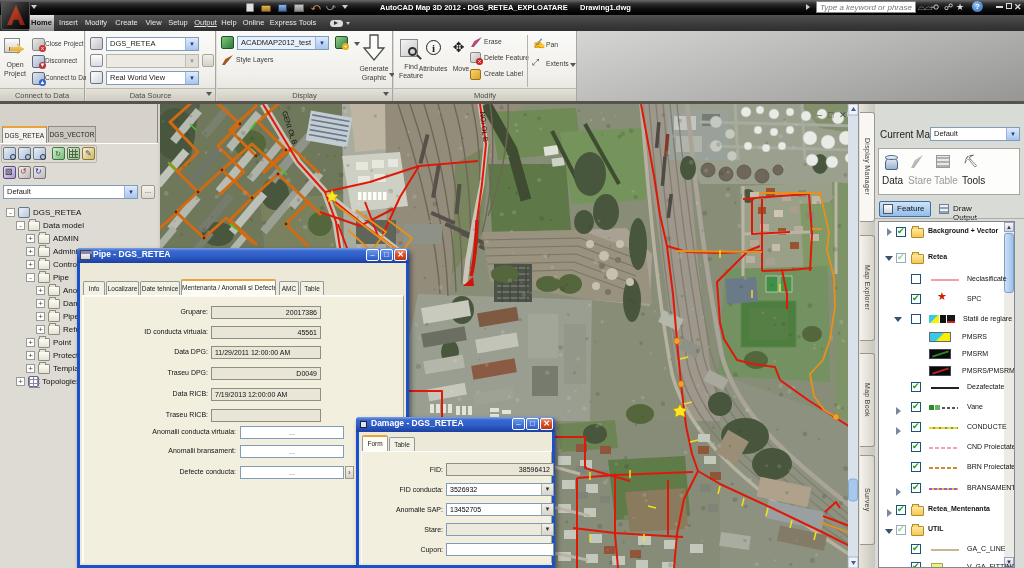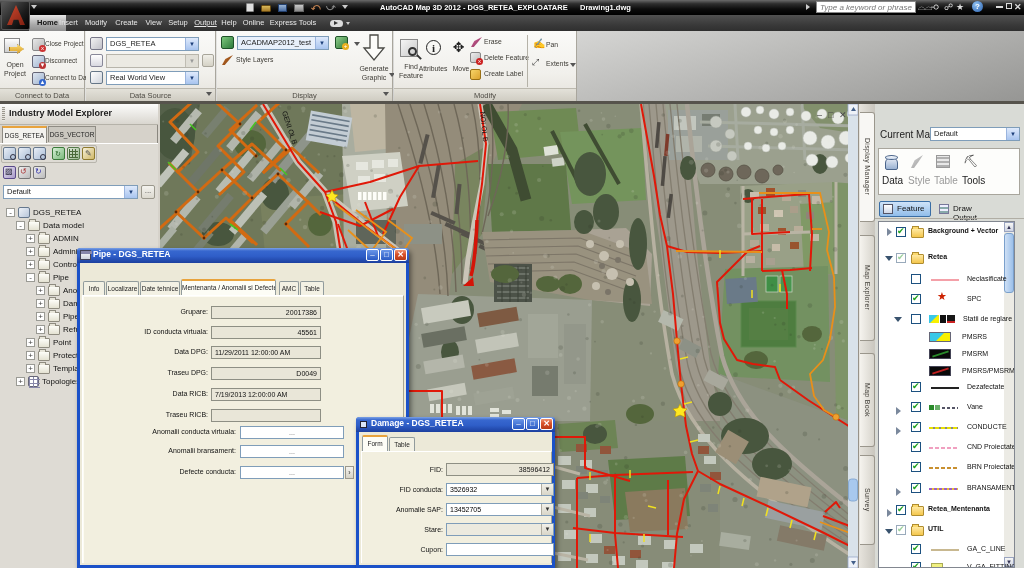--- a/index.html
+++ b/index.html
@@ -126,21 +126,21 @@
     <div style="position:absolute; left:246px; top:3px; width:8px; height:9px; background:#e0e0e0; border:1px solid #888; border-radius:1px;"></div>
     <div style="position:absolute; left:261px; top:5px; width:10px; height:7px; background:linear-gradient(180deg,#d8b85a,#a87c28); border:1px solid #6a4c12; border-radius:1px;"></div>
     <div style="position:absolute; left:278px; top:4px; width:9px; height:8px; background:linear-gradient(180deg,#9ab4d4,#4a6ea4); border:1px solid #23406e;"></div>
     <div style="position:absolute; left:294px; top:4px; width:10px; height:8px; background:linear-gradient(180deg,#c9c9c9,#8a8a8a); border:1px solid #666;"></div>
     <div style="position:absolute; left:311px; top:2px; color:#c08050; font-size:9px; font-weight:bold;">⤺</div>
     <div style="position:absolute; left:326px; top:2px; color:#888; font-size:9px; font-weight:bold;">⤻</div>
     <div style="position:absolute; left:342px; top:5px; width:0; height:0; border-top:4px solid #ccc; border-left:3px solid transparent; border-right:3px solid transparent;"></div>
   </div>
 
   <div id="menubar" class="abs">
-    <div class="mtab active" style="left:29px; width:37px;">Home</div>
+    <div class="mtab active" style="left:29px; width:25px;">Home</div>
     <div class="mtab" style="left:56px; width:25px;">Insert</div>
     <div class="mtab" style="left:82px; width:28px;">Modify</div>
     <div class="mtab" style="left:111px; width:31px;">Create</div>
     <div class="mtab" style="left:143px; width:21px;">View</div>
     <div class="mtab" style="left:166px; width:24px;">Setup</div>
     <div class="mtab" style="left:192px; width:27px;text-decoration:underline;">Output</div>
     <div class="mtab" style="left:219px; width:20px;">Help</div>
     <div class="mtab" style="left:241px; width:25px;">Online</div>
     <div class="mtab" style="left:267px; width:52px;">Express Tools</div>
     <div style="position:absolute; left:330px; top:5px; width:13px; height:7px; background:#ddd; border-radius:3.5px;">
@@ -1264,24 +1264,20 @@
     <rect x="688" y="0" width="10" height="464" fill="#d9e2ea"></rect>
     <rect x="688" y="0" width="10" height="11" fill="#eef2f8" stroke="#98a8c8" stroke-width="0.8"></rect>
     <path d="M691,7 l2.5,-4 2.5,4 z" fill="#44608a"></path>
     <rect x="688" y="453" width="10" height="11" fill="#eef2f8" stroke="#98a8c8" stroke-width="0.8"></rect>
     <path d="M691,457 l2.5,4 2.5,-4 z" fill="#44608a"></path>
     <rect x="688.5" y="375" width="9" height="22" rx="3" fill="#a8c8ee" stroke="#7aa0cc" stroke-width="0.8"></rect>
   </svg>
   </div>
 
   <div id="leftpanel" class="abs">
-    <div id="lp-head">
-      <div style="position:absolute; left:2px; top:3px; width:3px; height:14px; background:repeating-linear-gradient(180deg,#9a978e 0,#9a978e 1px,#e8e6e0 1px,#e8e6e0 2px);"></div>
-      <div style="position:absolute; left:9px; top:4px; font-size:9px; font-weight:bold; color:#1a1a1a;">Industry Model Explorer</div>
-    </div>
     <div class="lp-tab active" style="left:2px; width:45px;">DGS_RETEA</div>
     <div class="lp-tab" style="left:48px; width:48px;">DGS_VECTOR</div>
     <div id="lp-body">
 
       <div class="ticon" style="left:3px; top:3px; background:linear-gradient(135deg,#e8eef6,#aabdd6); border:1px solid #66788e;">
           <span style="position:absolute;right:-1px;bottom:-1px;width:6px;height:6px;border:1.5px solid #334;border-radius:4px;"></span>
         </div>
       <div class="ticon" style="left:18px; top:3px; background:linear-gradient(135deg,#e8eef6,#aabdd6); border:1px solid #66788e;">
           <span style="position:absolute;right:-1px;bottom:-1px;width:6px;height:6px;border:1.5px solid #334;border-radius:4px;"></span>
         </div>
@@ -1342,21 +1338,21 @@
     <div class="tp-small" style="left:5px; top:25px;">Current Map:</div>
     <div class="combo" style="left:55px; top:23px; width:90px; height:14px;">Default<span class="arr">▼</span></div>
 
     <div style="position:absolute; left:3px; top:44px; width:142px; height:47px; background:#fdfdfb; border:1px solid #a8a59c;"></div>
     <div style="position:absolute; left:10px; top:51px; width:15px; height:17px;">
       <div style="position:absolute; left:0; top:2px; width:13px; height:13px; background:linear-gradient(180deg,#e8edf6,#9ab2d2); border:1px solid #4a648a; border-radius:6px 6px 2px 2px;"></div>
       <div style="position:absolute; left:0; top:0px; width:13px; height:5px; background:linear-gradient(180deg,#fff,#c2d2e8); border:1px solid #4a648a; border-radius:50%;"></div>
     </div>
     <div class="tp-small" style="left:7px; top:71px;">Data</div>
     <div style="position:absolute; left:36px; top:51px; width:12px; height:13px; background:linear-gradient(135deg,#d8d8d8,#9a9a9a); clip-path:polygon(0 100%,30% 40%,100% 0,60% 55%,25% 100%);"></div>
-    <div class="tp-small" style="left:33px; top:71px; color:#999;">Style</div>
+    <div class="tp-small" style="left:33px; top:71px; color:#999;">Stare</div>
     <div style="position:absolute; left:61px; top:51px; width:14px; height:13px; background:repeating-linear-gradient(0deg,#b0b0b0 0,#b0b0b0 2px,#e8e8e8 2px,#e8e8e8 4px); border:1px solid #999;"></div>
     <div class="tp-small" style="left:59px; top:71px; color:#999;">Table</div>
     <div style="position:absolute; left:88px; top:50px; width:15px; height:14px; color:#333; font-size:12px;">⛏</div>
     <div class="tp-small" style="left:87px; top:71px;">Tools</div>
 
     <div style="position:absolute; left:4px; top:97px; width:52px; height:16px; background:linear-gradient(180deg,#cfe3f8,#91bdea); border:1px solid #3a6ea5; border-radius:2px;">
       <span style="position:absolute; left:3px; top:2px; width:10px; height:10px; background:linear-gradient(180deg,#fff,#cfd8e8); border:1px solid #556;"></span>
       <span style="position:absolute; left:17px; top:2px; font-size:8px; color:#111;">Feature</span>
     </div>
     <div style="position:absolute; left:62px; top:98px; width:60px; height:15px;">

